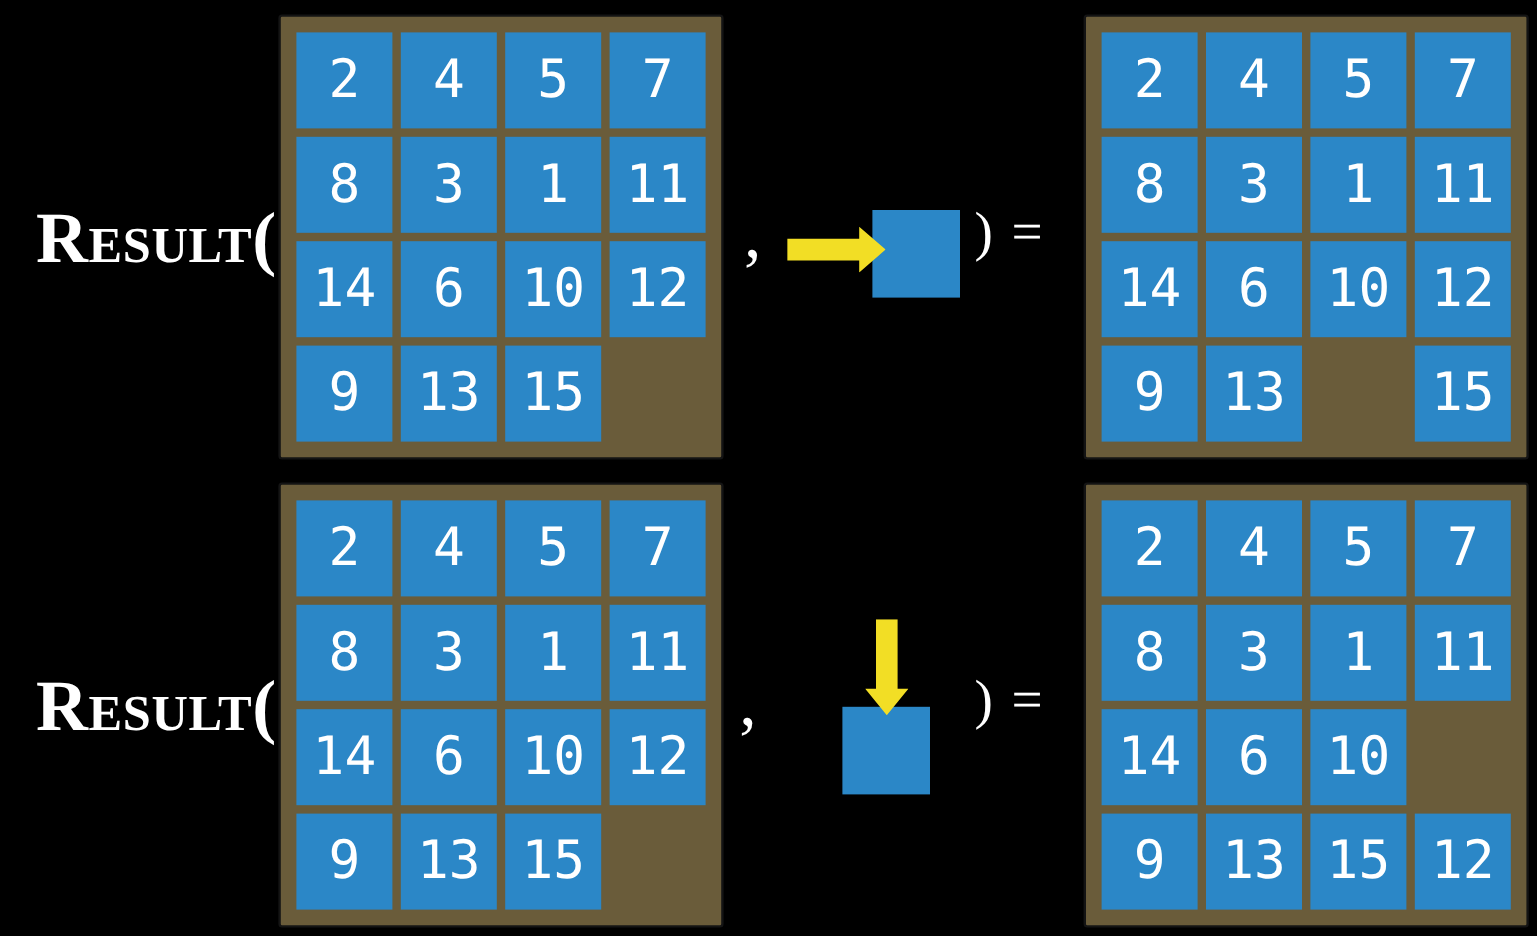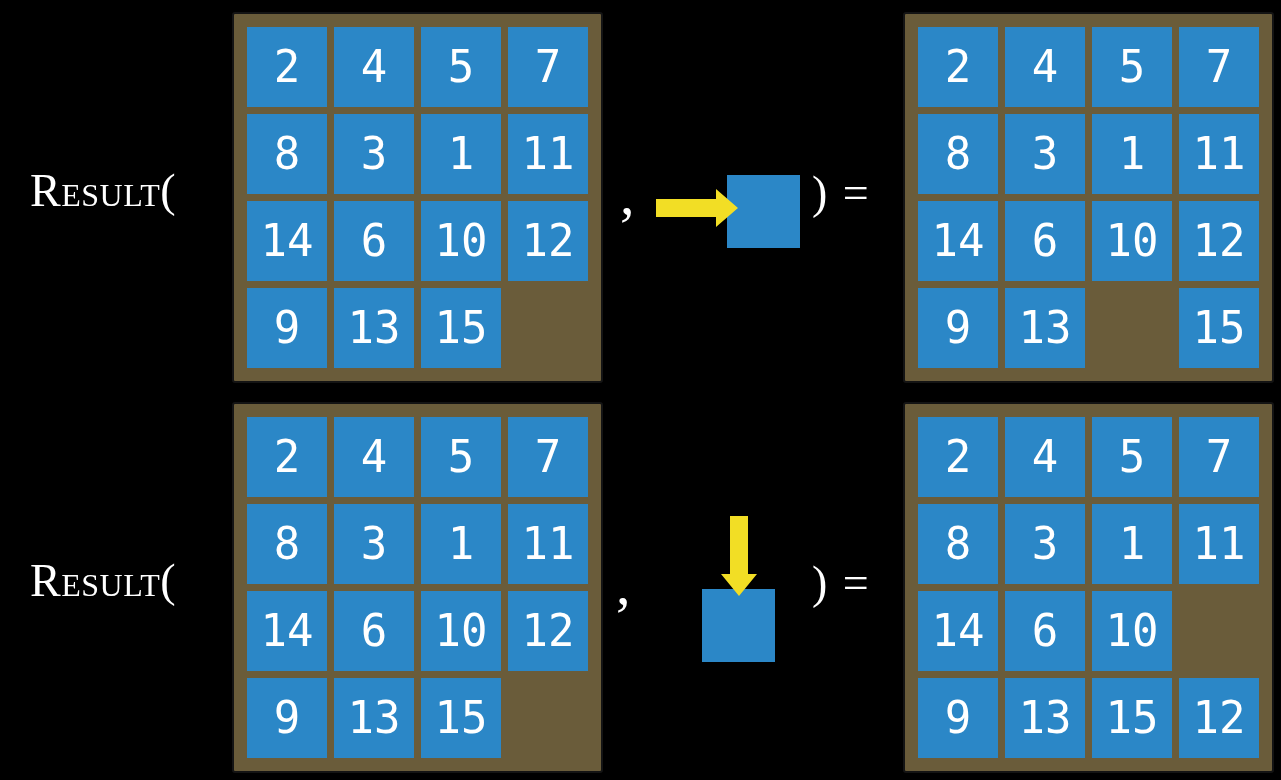--- a/index.html
+++ b/index.html
@@ -10,22 +10,22 @@
     --arrow-yellow:#f2de25;
     --text-white:#ffffff;
   }
   html,body{margin:0;padding:0;background:var(--bg);}
   .stage{
     position:relative;width:1281px;height:780px;background:var(--bg);
     overflow:hidden;font-family:"Liberation Serif",serif;color:var(--text-white);
   }
   .abs{position:absolute;}
   .result-label{
-    font-size:46px;line-height:1;font-variant:small-caps;letter-spacing:.5px;
-    color:var(--text-white);white-space:nowrap;
+    font-size:60px;line-height:1;font-variant:small-caps;letter-spacing:.5px;
+    color:var(--text-white);white-space:nowrap;font-weight:bold;
   }
   .comma{
     font-size:58px;line-height:1;color:var(--text-white);
   }
   .close-eq{
     font-size:46px;line-height:1;color:var(--text-white);letter-spacing:2px;white-space:nowrap;
   }
   .board{
     width:371px;height:371px;box-sizing:border-box;
     background:var(--board-brown);

